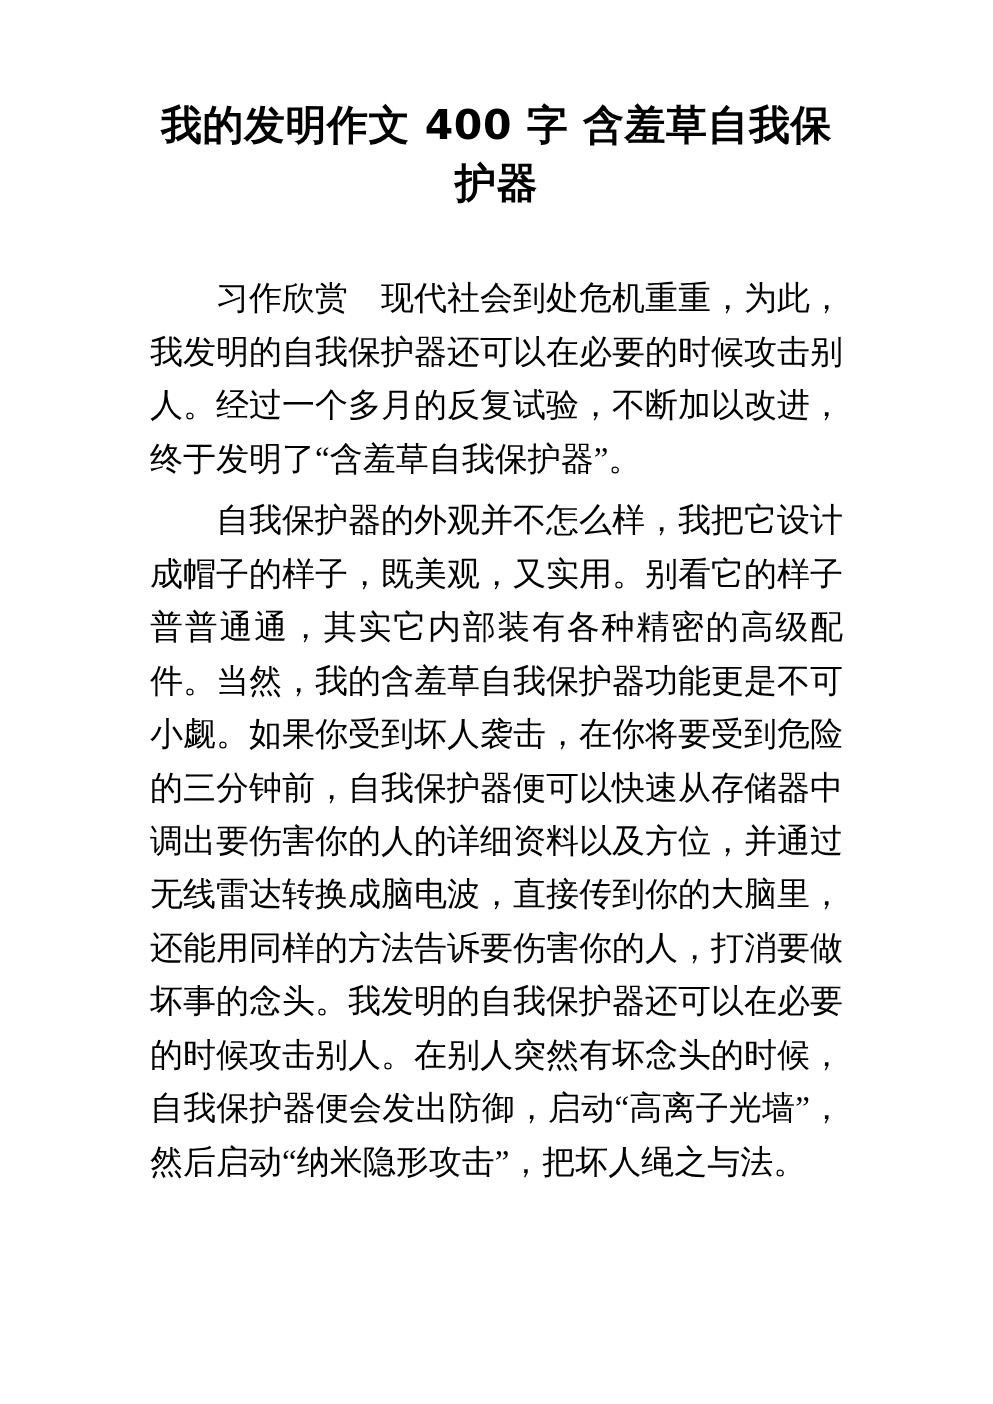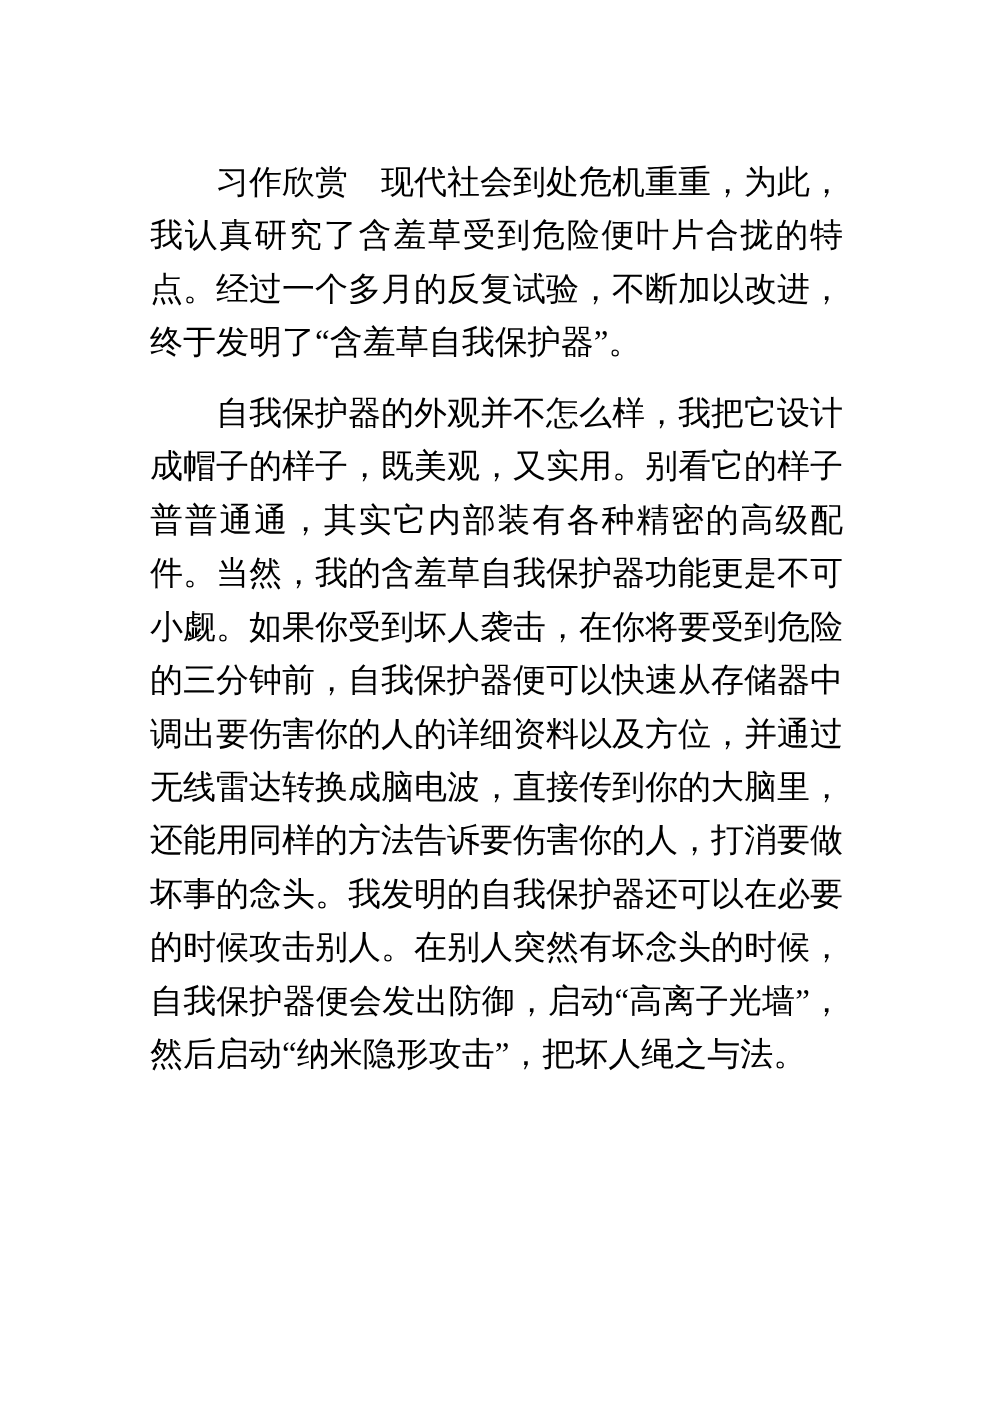--- a/index.html
+++ b/index.html
@@ -39,27 +39,28 @@
     font-family: "Liberation Serif", "DejaVu Serif", serif;
     font-size: 33px;
     line-height: 1.62;
     text-align: justify;
     text-justify: inter-ideograph;
     text-indent: 2em;
     margin: 0;
     color: #000000;
   }
   .para + .para {
-    margin-top: 17px;
+    margin-top: 8px;
   }
 </style>
 </head>
 <body>
 
 <div class="page">
 
+  <h1 class="doc-title">我的发明作文 400 字 含羞草自我保护器</h1>
 
   <div class="body-block">
-    <p class="para">习作欣赏　现代社会到处危机重重，为此，我认真研究了含羞草受到危险便叶片合拢的特点。经过一个多月的反复试验，不断加以改进，终于发明了“含羞草自我保护器”。</p>
+    <p class="para">习作欣赏　现代社会到处危机重重，为此，我发明的自我保护器还可以在必要的时候攻击别人。经过一个多月的反复试验，不断加以改进，终于发明了“含羞草自我保护器”。</p>
     <p class="para">自我保护器的外观并不怎么样，我把它设计成帽子的样子，既美观，又实用。别看它的样子普普通通，其实它内部装有各种精密的高级配件。当然，我的含羞草自我保护器功能更是不可小觑。如果你受到坏人袭击，在你将要受到危险的三分钟前，自我保护器便可以快速从存储器中调出要伤害你的人的详细资料以及方位，并通过无线雷达转换成脑电波，直接传到你的大脑里，还能用同样的方法告诉要伤害你的人，打消要做坏事的念头。我发明的自我保护器还可以在必要的时候攻击别人。在别人突然有坏念头的时候，自我保护器便会发出防御，启动“高离子光墙”，然后启动“纳米隐形攻击”，把坏人绳之与法。</p>
   </div>
 
 </div>
 
 </body></html>

